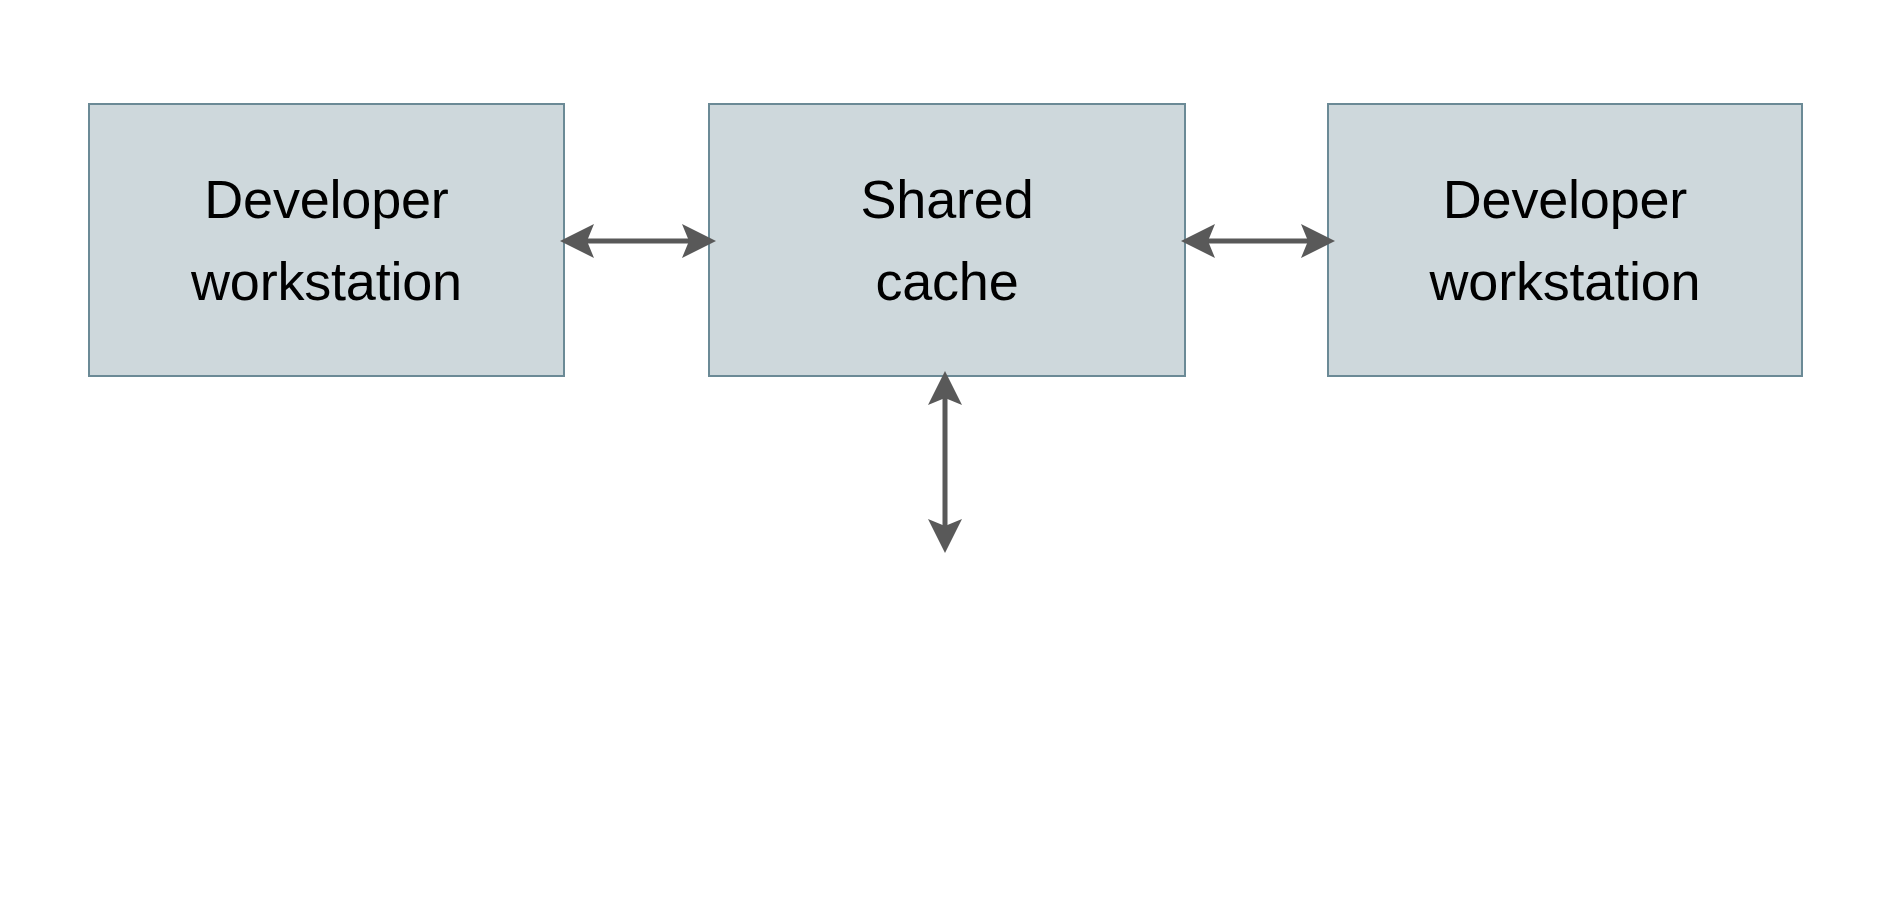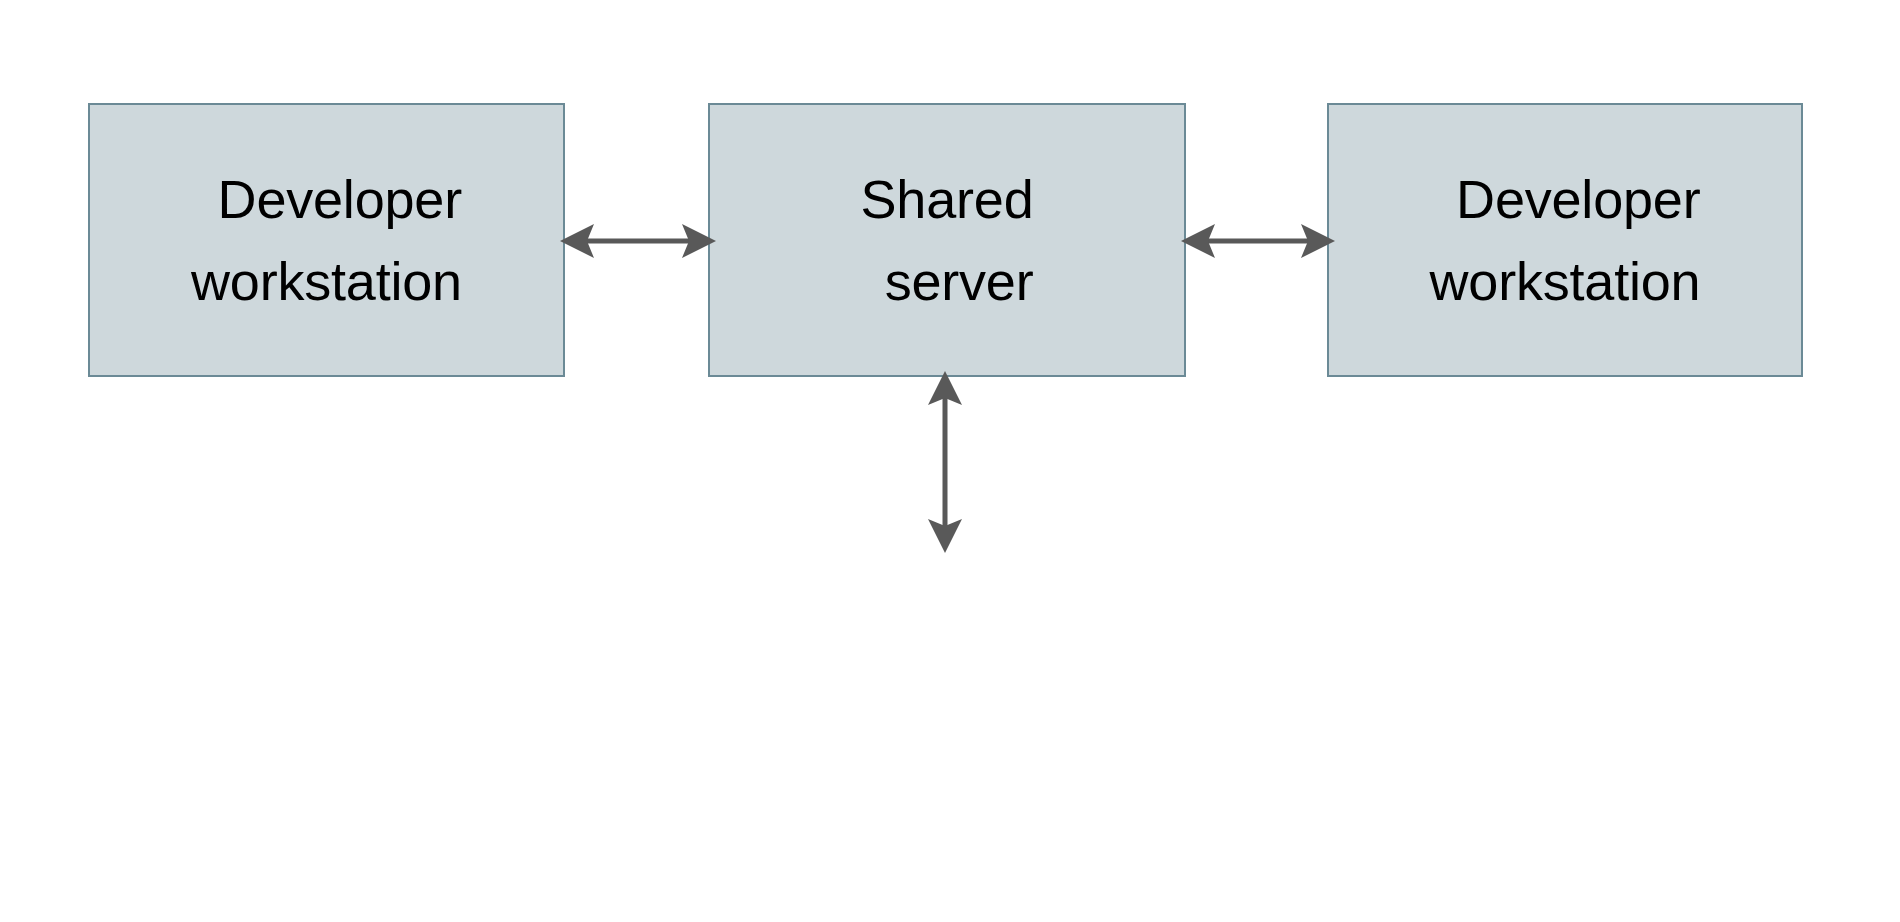--- a/index.html
+++ b/index.html
@@ -30,21 +30,20 @@
   }
   .node-label {
     font-family: "Liberation Sans", sans-serif;
     font-size: 54px;
     line-height: 1.52;
     color: #000000;
     font-weight: 400;
     letter-spacing: -0.2px;
     white-space: pre-line;
     padding: 0 14px;
-    text-align: right;
   }
   
   #node-dev-left   { left: 88px;   top: 103px; width: 477px; height: 274px; }
   #node-shared     { left: 708px;  top: 103px; width: 478px; height: 274px; }
   #node-dev-right  { left: 1327px; top: 103px; width: 476px; height: 274px; }
   #node-ci         { left: 708px;  top: 545px; width: 478px; height: 276px; }
 
   .connector {
     position: absolute;
     overflow: visible;
@@ -60,21 +59,21 @@
 
 <div id="canvas">
 
   <div class="node" id="node-dev-left">
     <div class="node-label">Developer
 workstation</div>
   </div>
 
   <div class="node" id="node-shared">
     <div class="node-label">Shared
-server</div>
+cache</div>
   </div>
 
   <div class="node" id="node-dev-right">
     <div class="node-label">Developer
 workstation</div>
   </div>
 
 
   <svg class="connector" id="conn-left-shared" viewBox="0 0 156 58" width="156" height="58">
     <g>

